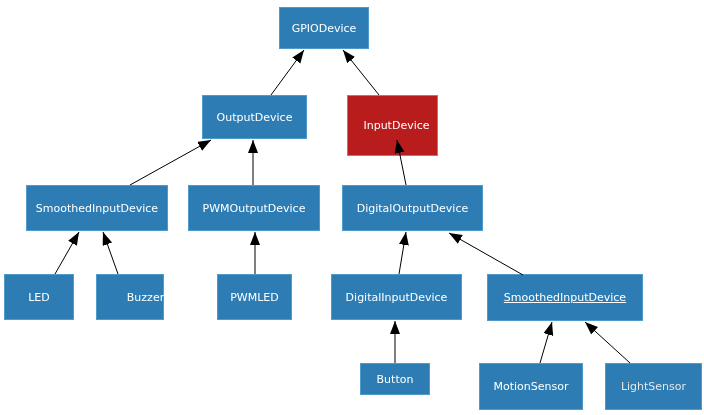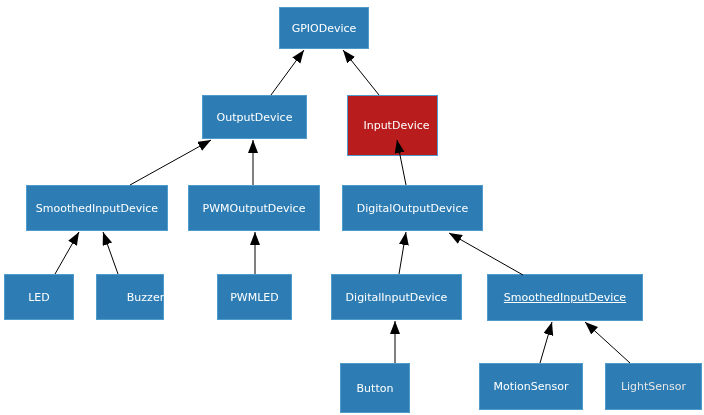--- a/index.html
+++ b/index.html
@@ -69,21 +69,21 @@
     </div>
     <div class="node" style="left: 217px; top: 274px; width: 75px; height: 46px; background: rgb(45, 125, 180); border: 1px solid rgb(79, 155, 203); color: rgb(255, 255, 255);">
       <span>PWMLED</span>
     </div>
     <div class="node" style="left: 331px; top: 274px; width: 131px; height: 46px; background: rgb(45, 125, 180); border: 1px solid rgb(79, 155, 203); color: rgb(255, 255, 255);">
       <span>DigitalInputDevice</span>
     </div>
     <div class="node" style="left: 487px; top: 274px; width: 156px; height: 47px; background: rgb(45, 125, 180); border: 1px solid rgb(79, 155, 203); color: rgb(255, 255, 255); text-decoration: underline;">
       <span>SmoothedInputDevice</span>
     </div>
-    <div class="node" style="left: 340px; top: 363px; width: 70px; height: 50px; background: rgb(45, 125, 180); border: 1px solid rgb(79, 155, 203); color: rgb(255, 255, 255);">
+    <div class="node" style="left: 360px; top: 363px; width: 70px; height: 32px; background: rgb(45, 125, 180); border: 1px solid rgb(79, 155, 203); color: rgb(255, 255, 255);">
       <span>Button</span>
     </div>
     <div class="node" style="left: 479px; top: 363px; width: 104px; height: 47px; background: rgb(45, 125, 180); border: 1px solid rgb(79, 155, 203); color: rgb(255, 255, 255);">
       <span>MotionSensor</span>
     </div>
     <div class="node" style="left: 605px; top: 363px; width: 97px; height: 47px; background: rgb(45, 125, 180); border: 1px solid rgb(79, 155, 203); color: #e5e5e5;">
       <span>LightSensor</span>
     </div>
     <svg class="edge-layer" viewBox="0 0 704 415">
       <defs>

